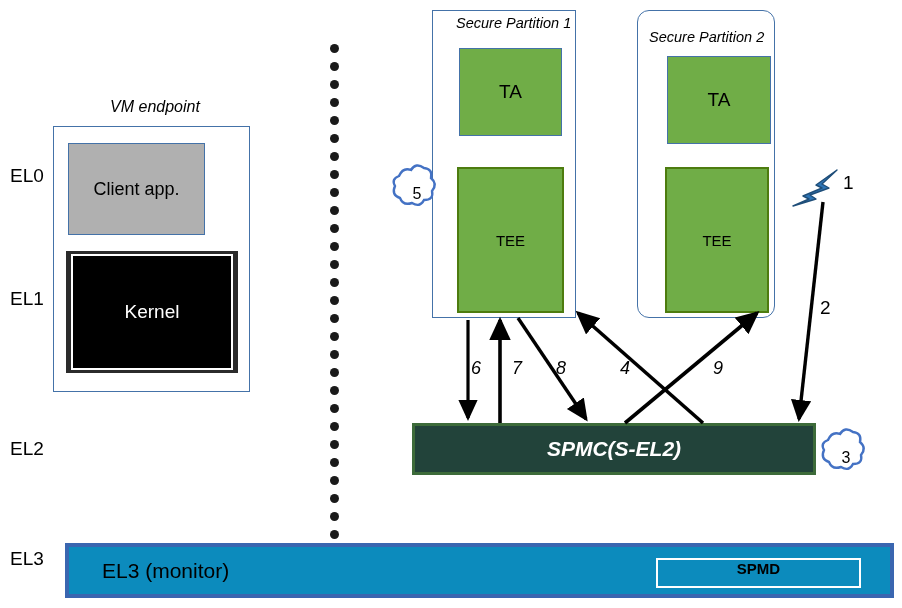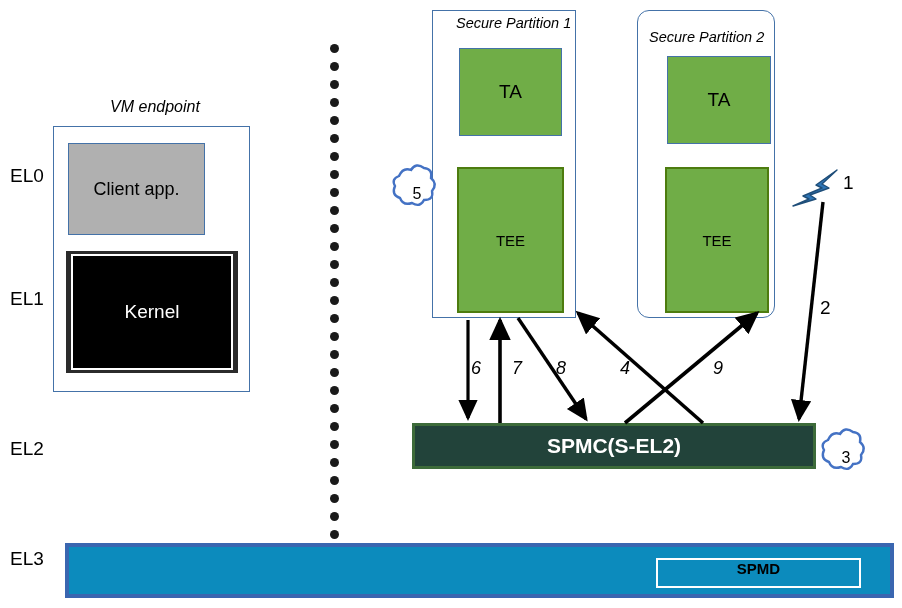--- a/index.html
+++ b/index.html
@@ -231,25 +231,26 @@
   <div class="abs sp-box" style="left:637px; top:10px; width:138px; height:308px;border-radius:12px;">
     <div class="abs sp-title" style="left:11px; top:18px;">Secure Partition 2</div>
     <div class="abs ta-box" style="left:29px; top:45px; width:104px; height:88px;">
       <span>TA</span>
     </div>
     <div class="abs tee-box" style="left:27px; top:156px; width:104px; height:146px;">
       <span>TEE</span>
     </div>
   </div>
 
-  <div class="abs spmc-box" style="left:412px; top:423px; width:404px; height:46px;">
+  <div class="abs spmc-box" style="left:412px; top:423px; width:404px; height:52px;font-style:italic;">
     <span>SPMC(S-EL2)</span>
   </div>
 
   <div class="abs el3-bar" style="left:65px; top:543px; width:829px; height:55px;">
+    <span class="el3-text">EL3 (monitor)</span>
     <div class="abs spmd-box" style="left:587px; top:11px; width:205px; height:30px;">
       <span>SPMD</span>
     </div>
   </div>
 
   <svg class="ovl" width="902" height="608">
     <defs>
       <marker id="ah" markerWidth="7" markerHeight="7" refX="5.6" refY="3" orient="auto">
         <path d="M0,0 L6.5,3 L0,6 z" fill="#000000"></path>
       </marker>

